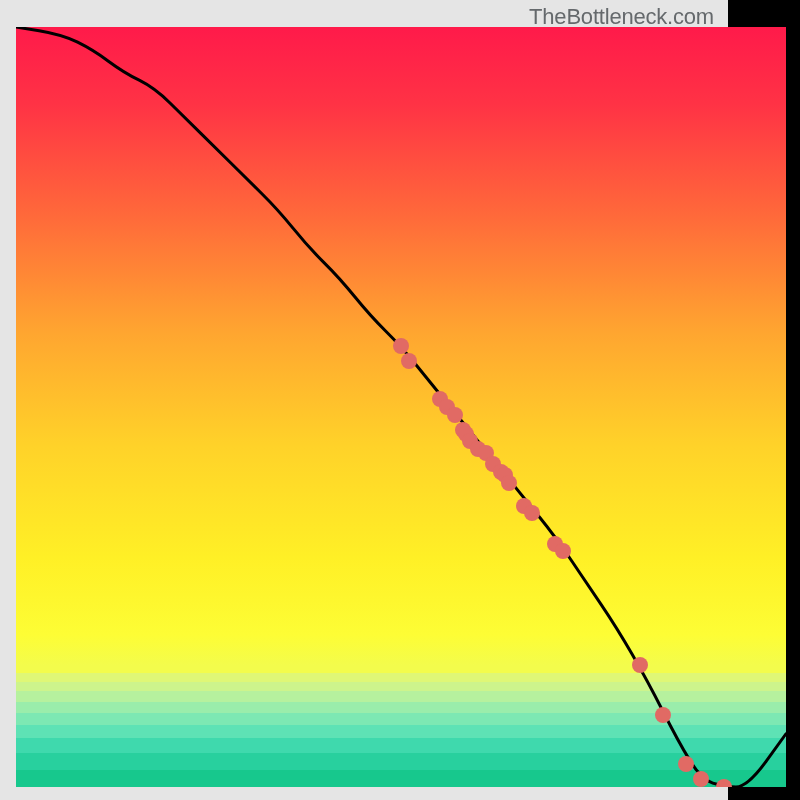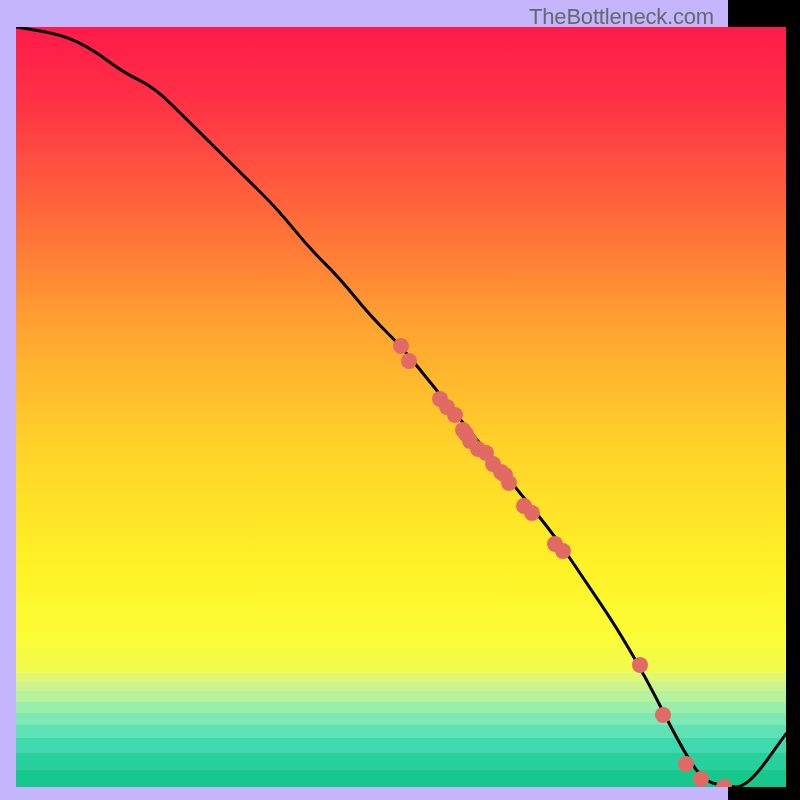--- a/index.html
+++ b/index.html
@@ -10,21 +10,21 @@
     overflow: hidden;
     background: #000;
     font-family: Arial, Helvetica, sans-serif;
   }
   .frame {
     position: absolute;
     left: 0;
     top: 0;
     width: 728px;
     height: 800px;
-    background: #c4b5fd;
+    background: #e5e5e5;
   }
   .plot-area {
     position: absolute;
     left: 16px;
     top: 27px;
     width: 770px;
     height: 760px;
     overflow: hidden;
   }
   

